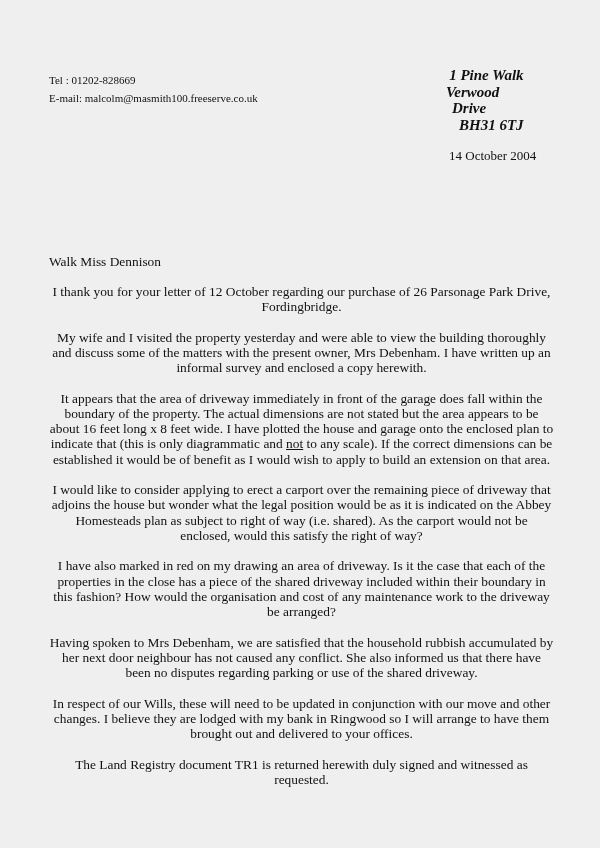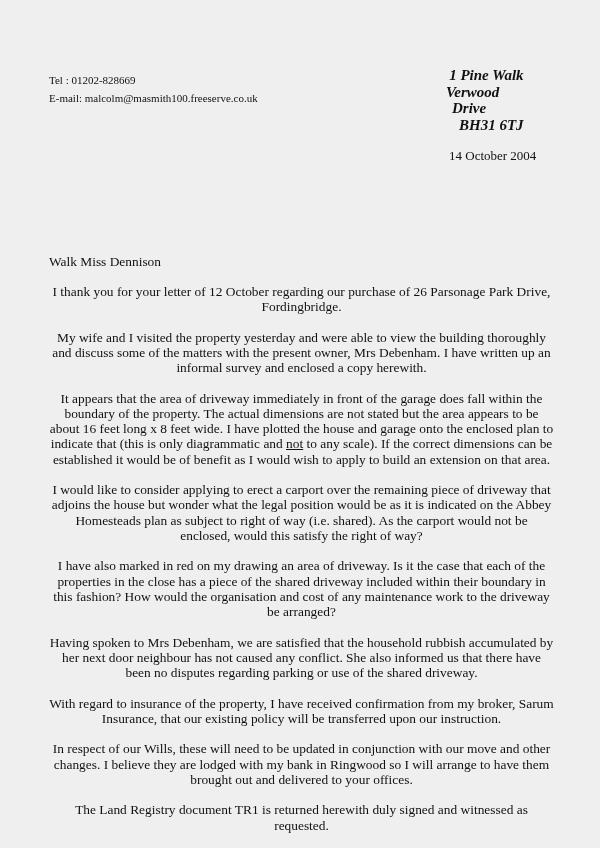--- a/index.html
+++ b/index.html
@@ -80,16 +80,15 @@
 
 <div class="salutation">Walk Miss Dennison</div>
 
 <div class="body-paras">
   <p class="p1">I thank you for your letter of 12 October regarding our purchase of 26 Parsonage Park Drive, Fordingbridge.</p>
   <p class="p2">My wife and I visited the property yesterday and were able to view the building thoroughly and discuss some of the matters with the present owner, Mrs Debenham.  I have written up an informal survey and enclosed a copy herewith.</p>
   <p><span>It appears that the area of driveway immediately in front of the garage does fall within the boundary of the property.  The actual dimensions are not stated but the area appears to be about 16 feet long x 8 feet wide.  I have plotted the house and garage onto the enclosed plan to indicate that (this is only diagrammatic and </span><u>not</u><span> to any scale).  If the correct  dimensions can be established it would be of benefit as I would wish to apply to build an extension on that area.</span></p>
   <p>I would like to consider applying to erect a carport over the remaining piece of driveway that adjoins the house but wonder what the legal position would be as it is indicated on the Abbey Homesteads plan as subject to right of way (i.e. shared).  As the carport would not be enclosed, would this satisfy the right of way?</p>
   <p>I have also marked in red on my drawing an area of driveway.  Is it the case that each of the properties in the close has a piece of the shared driveway included within their boundary in this fashion?  How would the organisation and cost of any maintenance work to the driveway be arranged?</p>
   <p>Having spoken to Mrs Debenham, we are satisfied that the household rubbish accumulated by her next door neighbour has not caused any conflict.  She also informed us that there have been no disputes regarding parking or use of the shared driveway.</p>
-  <p>With regard to insurance of the property, I have received confirmation from my broker, Sarum Insurance, that our existing policy will be transferred upon our instruction.</p>
   <p>In respect of our Wills, these will need to be updated in conjunction with our move and other changes.  I believe they are lodged with my bank in Ringwood so I will arrange to have them brought out and delivered to your offices.</p>
   <p>The Land Registry document TR1 is returned herewith duly signed and witnessed as requested.</p>
 </div>
 
 </body></html>

